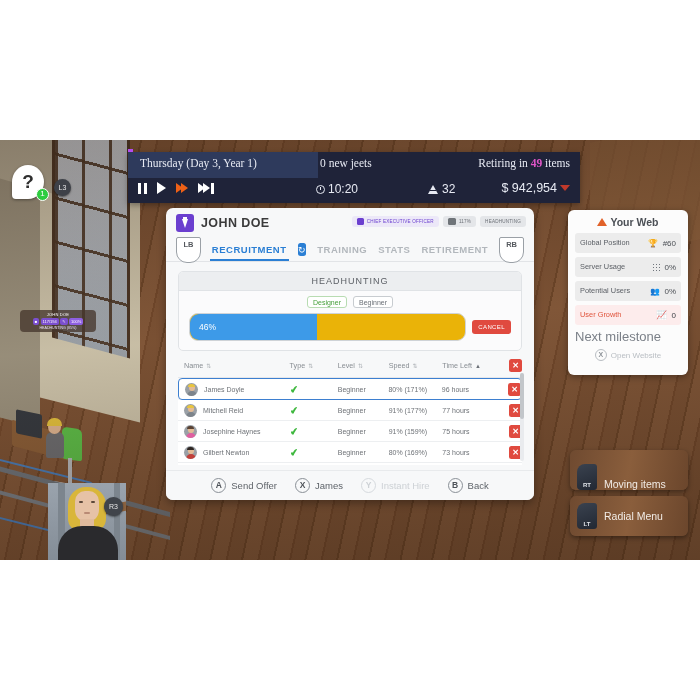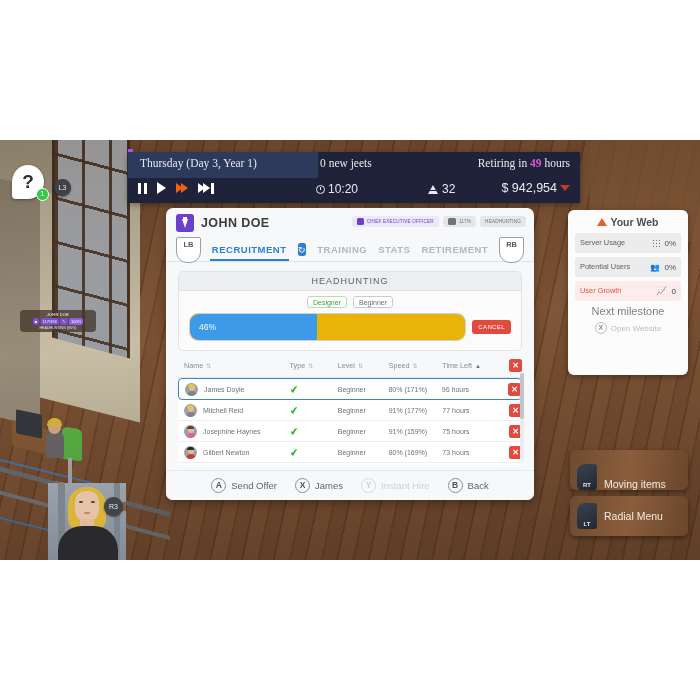--- a/index.html
+++ b/index.html
@@ -418,21 +418,21 @@
   }
   .yw-row .lbl { line-height: 1.05; }
   .yw-row .val { display: flex; align-items: center; gap: 4px; font-size: 8px; color: #4b4f55; }
   .yw-row.growth { background: #fdecec; color: #e0553d; }
   .yw-row.growth .val { color: #3b3f45; }
   .ico-trophy { font-size: 8px; color: #6f757c; }
   .ico-grid { width: 8px; height: 8px;
     background: radial-gradient(#6f757c 40%, transparent 41%) 0 0/3px 3px; }
   .ico-ppl { font-size: 8px; color: #6f757c; }
   .ico-chart { font-size: 9px; color: #e0553d; }
-  .yw-ms-label { text-align: center; font-size: 11px; color: #7b8088; margin-top: 3px; }
+  .yw-ms-label { font-size: 13px; color: #7b8088; margin-top: 3px; }
   .yw-ms { text-align: center; font-size: 7.6px; color: #4b4f55; line-height: 1.25; margin-top: 1px; }
   .yw-open {
     display: flex; align-items: center; justify-content: center; gap: 4px;
     margin-top: 5px; font-size: 8px; color: #b9bec3;
   }
   .yw-key {
     width: 12px; height: 12px; border: 1.2px solid #b9bec3; border-radius: 50%;
     font-size: 7px; font-weight: bold; text-align: center; line-height: 10px; color: #8e9399;
   }
 
@@ -513,21 +513,21 @@
 
 <div id="topbar">
   <div class="accent"></div>
   <div class="tb-row1">
     <div class="tb-date-bg"></div>
     <div class="tb-date">Thursday (Day 3, Year 1)</div>
     <div class="tb-jeets">0 new jeets</div>
     <div class="tb-retire">
       <span>Retiring in</span>
       <span class="yrs">49</span>
-      <span>hours</span>
+      <span>items</span>
     </div>
   </div>
   <div class="tb-row2">
     <div class="tb-ctrls">
       <div class="ico-pause"></div>
       <div class="ico-play"></div>
       <div class="ico-ff">
           <i></i>
           <i></i>
         </div>
@@ -728,20 +728,27 @@
       </div>
     </div>
 </div>
 
 <div id="yourweb">
   <div class="yw-title">
     <span class="yw-logo"></span>
     <span>Your Web</span>
   </div>
 
+  <div class="yw-row">
+    <span class="lbl">Global Position</span>
+    <span class="val">
+      <span class="ico-trophy">🏆</span>
+      <span>#60</span>
+    </span>
+  </div>
 
   <div class="yw-row">
     <span class="lbl">Server Usage</span>
     <span class="val">
       <span class="ico-grid"></span>
       <span>0%</span>
     </span>
   </div>
 
   <div class="yw-row">

